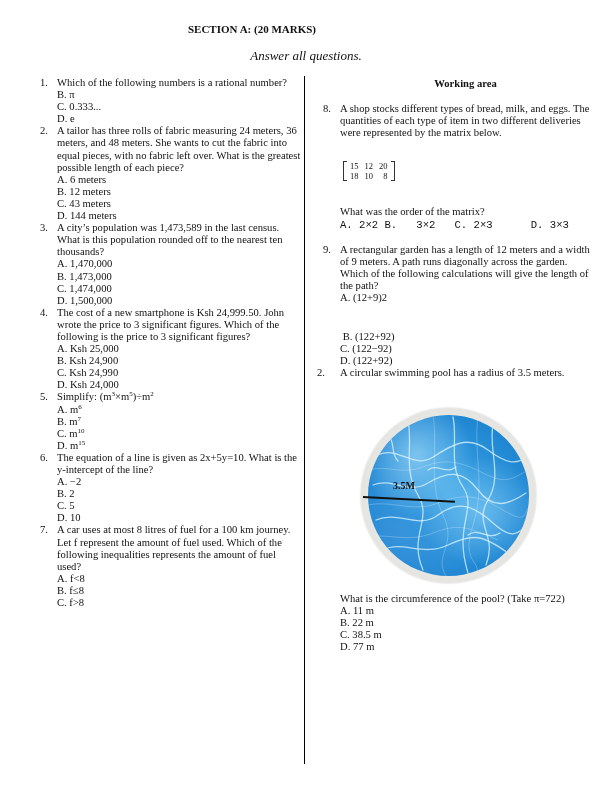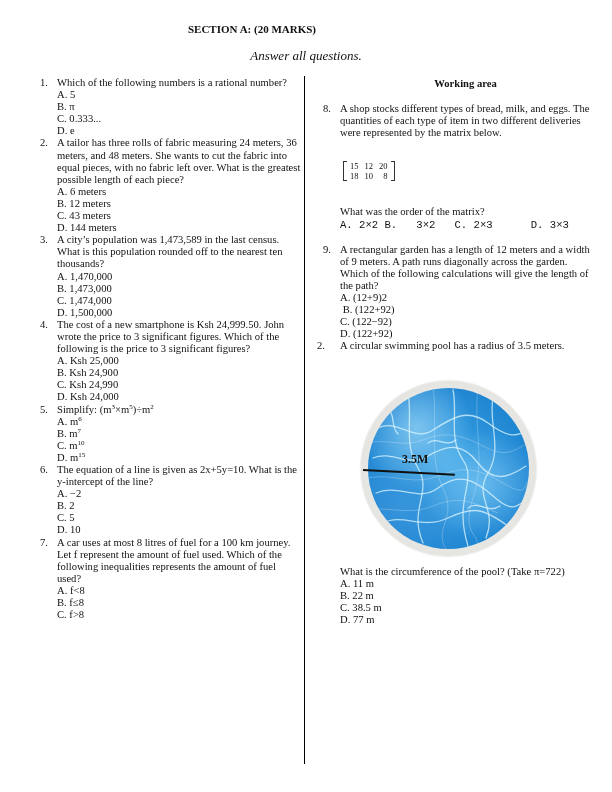--- a/index.html
+++ b/index.html
@@ -154,44 +154,43 @@
       left: 2px;
       top: 88px;
       width: 92px;
       height: 2px;
       background: #111;
       transform: rotate(3deg);
       transform-origin: left center;
     }
     .radius-label {
       position: absolute;
-      left: 41px;
+      left: 32px;
       top: 72px;
       font-weight: bold;
-      font-size: 12px;
+      font-size: 10px;
       color: #111;
     }
     .q10-after { margin-top: 10px; }
   </style>
 </head>
 <body>
 
 <div class="section-title">SECTION A: (20 MARKS)</div>
 <div class="instructions">Answer all questions.</div>
 
 <div class="divider"></div>
 
 <div class="col-left">
 
   <div class="question">
     <span class="q-num">1.</span>
     <div class="q-body">
       <p class="q-text">Which of the following numbers is a rational number?</p>
       <ul class="options">
-        <li>A. 5</li>
         <li>B. π</li>
         <li>C. 0.333...</li>
         <li>D. e</li>
       </ul>
     </div>
   </div>
 
   <div class="question">
     <span class="q-num">2.</span>
     <div class="q-body">
@@ -305,21 +304,21 @@
       </div>
     </div>
   </div>
 
   <div class="question" style="margin-top:13px;">
     <span class="q-num">9.</span>
     <div class="q-body">
       <p class="q-text">A rectangular garden has a length of 12 meters and a width of 9 meters. A path runs diagonally across the garden. Which of the following calculations will give the length of the path?</p>
       <ul class="options">
         <li>A. (12+9)2</li>
-        <li style="white-space:pre;"> B. (122+92)</li>
+        <li style="white-space:pre;margin-top:27px;"> B. (122+92)</li>
         <li>C. (122−92)</li>
         <li>D. (122+92)</li>
       </ul>
     </div>
   </div>
 
   <div class="question">
     <span class="q-num" style="margin-left:-6px; flex-basis:23px; width:23px;">2.</span>
     <div class="q-body">
       <p class="q-text">A circular swimming pool has a radius of 3.5 meters.</p>

